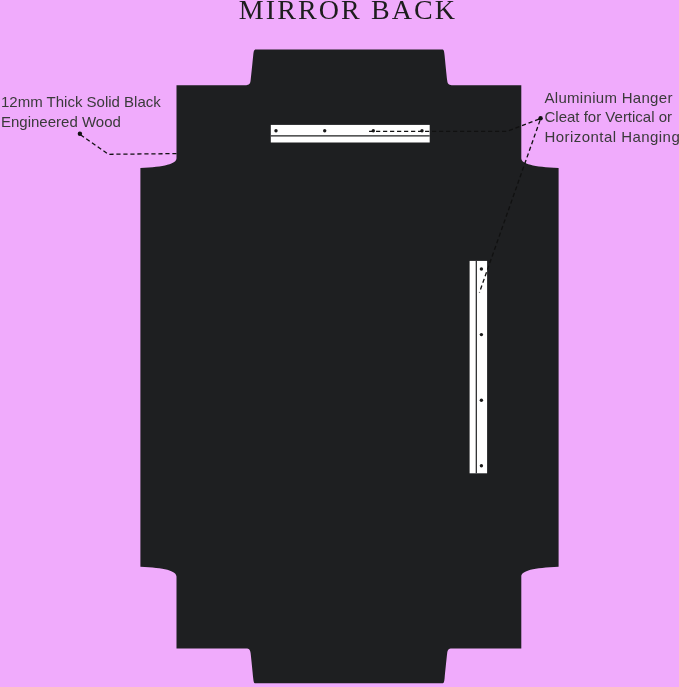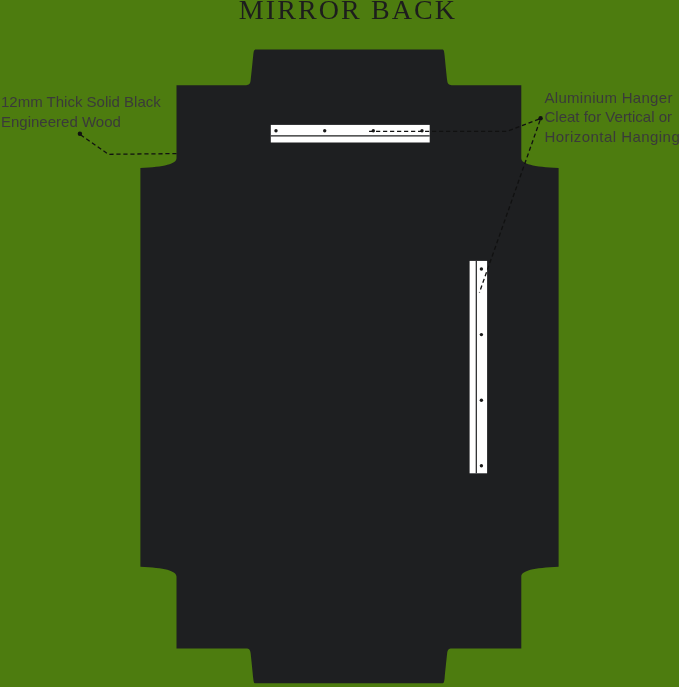--- a/index.html
+++ b/index.html
@@ -1,16 +1,16 @@
 <!DOCTYPE html>
 <html><head>
 <meta charset="utf-8">
 <style>
   html,body{margin:0;padding:0;background:#ffffff;}
-  #stage{position:relative;width:679px;height:687px;background:#4d7c0f;overflow:hidden;}
+  #stage{position:relative;width:679px;height:687px;background:#f0abfc;overflow:hidden;}
   svg{display:block;}
   text{font-family:"Liberation Sans",sans-serif;}
 </style>
 </head>
 <body>
 <div id="stage">
 <svg width="679" height="687" viewBox="0 0 679 687">
 
   <text x="348" y="19.2" text-anchor="middle" style="font-family:'Liberation Serif',serif;font-size:28px;letter-spacing:2.1px;fill:#1d1d1d;">MIRROR BACK</text>
 

